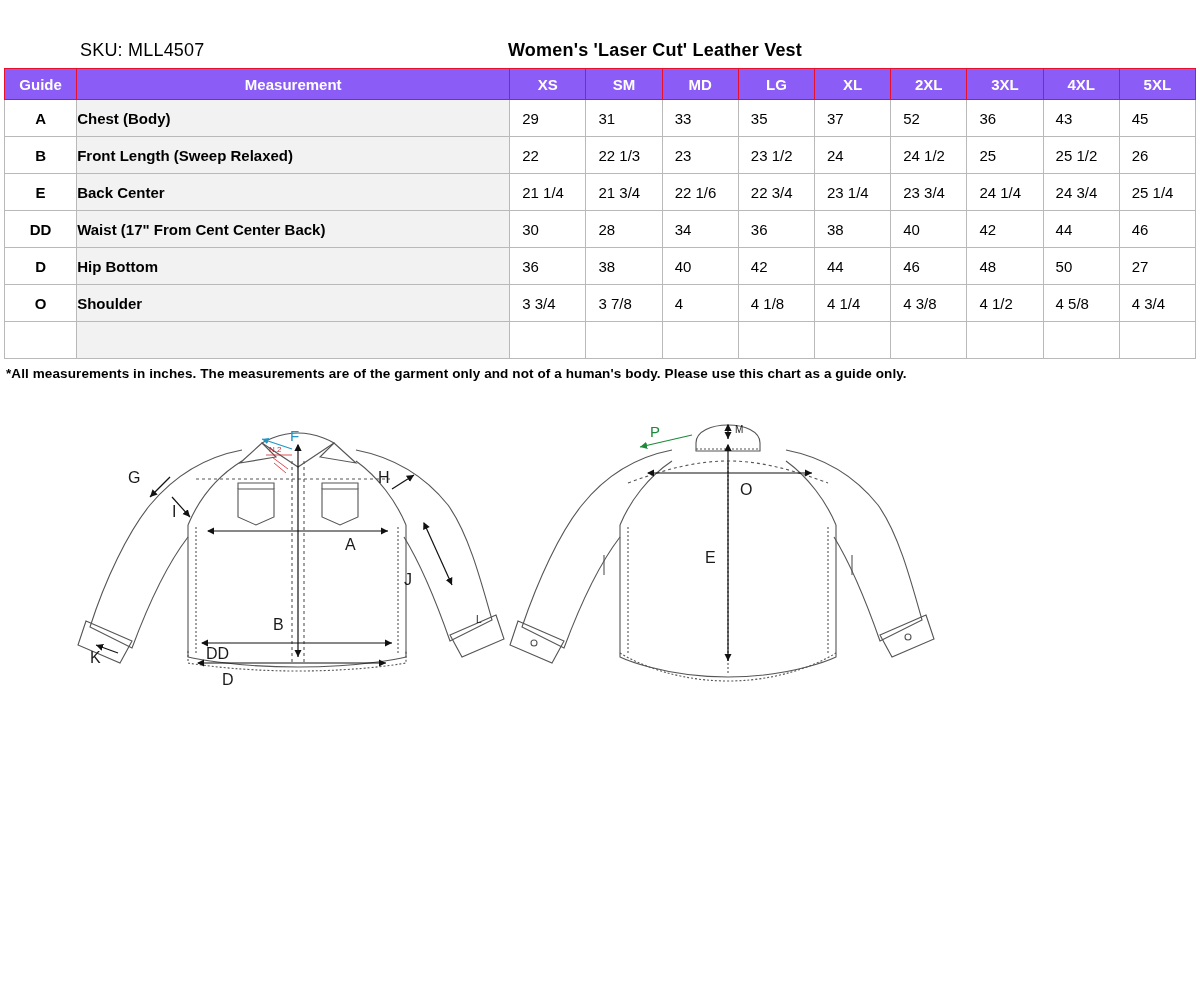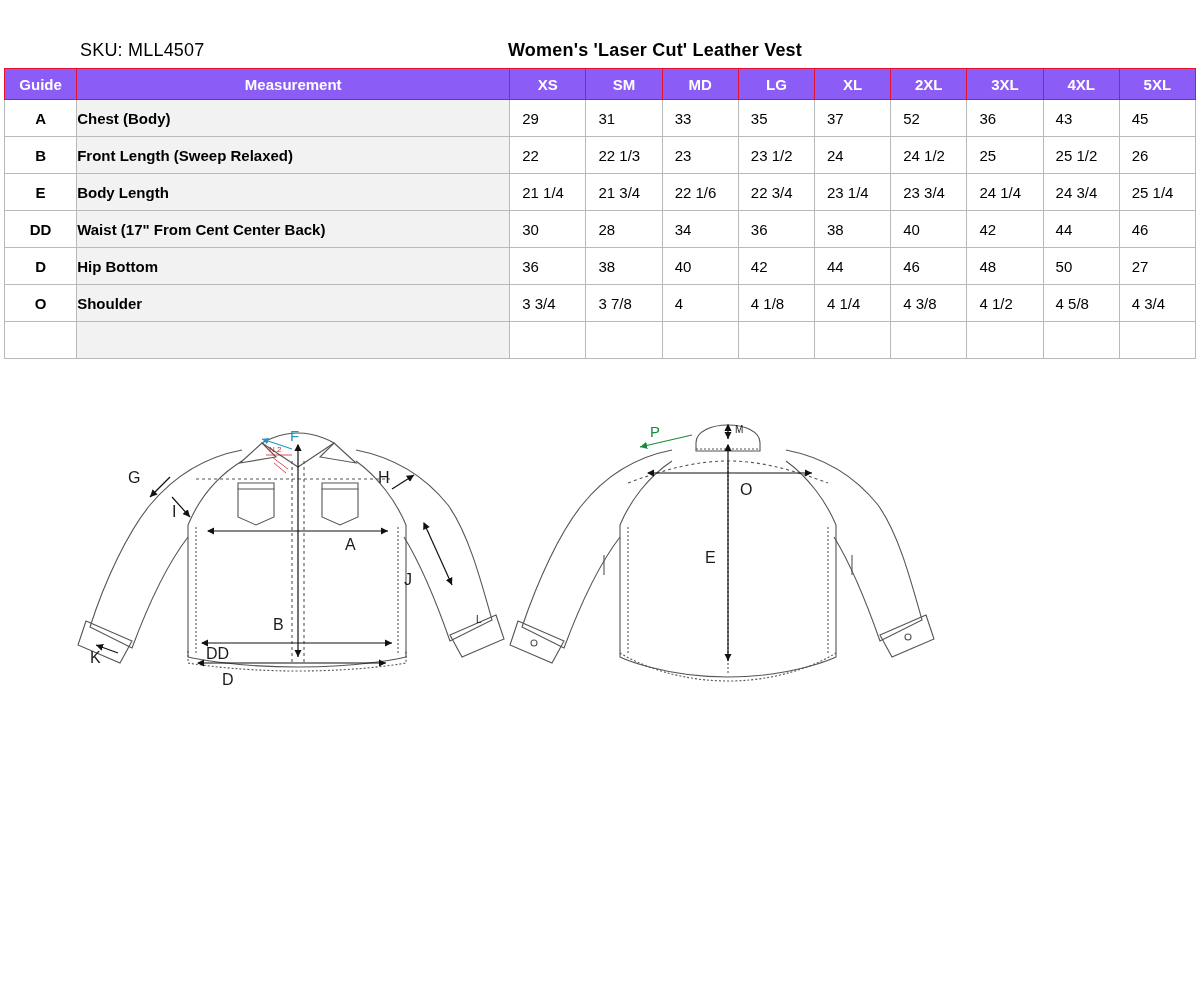--- a/index.html
+++ b/index.html
@@ -211,21 +211,21 @@
         <td class="val-cell">23</td>
         <td class="val-cell">23 1/2</td>
         <td class="val-cell">24</td>
         <td class="val-cell">24 1/2</td>
         <td class="val-cell">25</td>
         <td class="val-cell">25 1/2</td>
         <td class="val-cell">26</td>
       </tr>
       <tr>
         <td class="guide-cell">E</td>
-        <td class="measure-cell">Body Length</td>
+        <td class="measure-cell">Back Center</td>
         <td class="val-cell">21 1/4</td>
         <td class="val-cell">21 3/4</td>
         <td class="val-cell">22 1/6</td>
         <td class="val-cell">22 3/4</td>
         <td class="val-cell">23 1/4</td>
         <td class="val-cell">23 3/4</td>
         <td class="val-cell">24 1/4</td>
         <td class="val-cell">24 3/4</td>
         <td class="val-cell">25 1/4</td>
       </tr>
@@ -277,20 +277,21 @@
         <td class="val-cell"></td>
         <td class="val-cell"></td>
         <td class="val-cell"></td>
         <td class="val-cell"></td>
         <td class="val-cell"></td>
         <td class="val-cell"></td>
       </tr>
     </tbody>
   </table>
 
+  <div class="footnote">*All measurements in inches. The measurements are of the garment only and not of a human's body. Please use this chart as a guide only.</div>
 
   <div class="diagram-area">
     <svg class="diagram-svg" width="1200" height="320" viewBox="0 0 1200 320" xmlns="http://www.w3.org/2000/svg">
       <defs>
         <marker id="arrHead" markerWidth="7" markerHeight="7" refX="6" refY="3" orient="auto">
           <path d="M0,0 L6,3 L0,6 z" fill="#111"></path>
         </marker>
         <marker id="arrTail" markerWidth="7" markerHeight="7" refX="1" refY="3" orient="auto">
           <path d="M6,0 L0,3 L6,6 z" fill="#111"></path>
         </marker>

